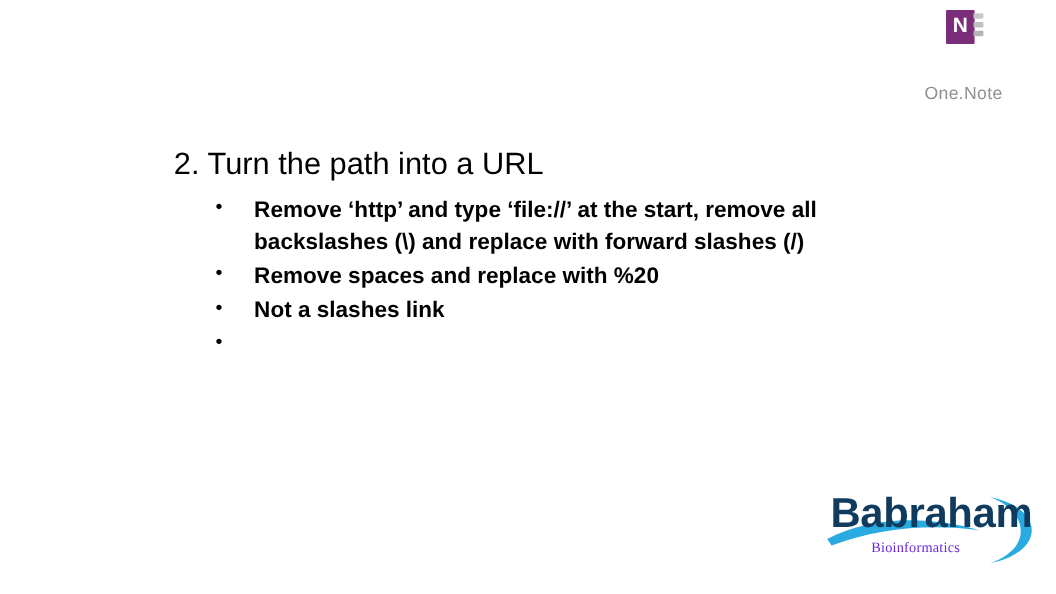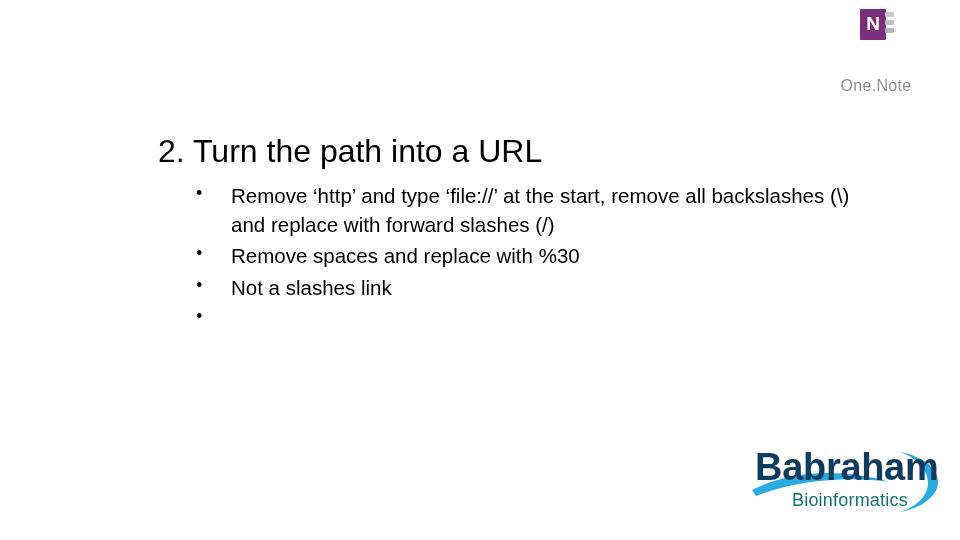--- a/index.html
+++ b/index.html
@@ -35,21 +35,21 @@
   }
 
   
   .body-block {
     position: absolute;
     left: 158px;
     top: 130px;
     width: 700px;
   }
   .level1 {
-    font-size: 32px;
+    font-size: 28px;
     line-height: 1.35;
     color: #000000;
     margin: 0 0 8px 0;
   }
   .bullet-list {
     margin: 0;
     padding: 0;
     list-style: none;
   }
   .bullet-item {
@@ -67,20 +67,21 @@
     left: 38px;
     top: 0;
     width: 14px;
     font-size: 18px;
     line-height: 1.42;
     color: #000000;
   }
   .bullet-text {
     margin-left: 35px;
     display: block;
+    font-weight: bold;
   }
 
   
   .onenote-logo {
     position: absolute;
     right: 37px;
     top: 9px;
     width: 94px;
     height: 52px;
   }
@@ -155,42 +156,42 @@
     font-size: 38px;
     font-weight: bold;
     color: #0f3b5f;
     letter-spacing: -0.3px;
     font-family: "Liberation Sans", sans-serif;
   }
   .bab-sub {
     position: absolute;
     left: 42px;
     top: 44px;
-    font-size: 18px;
-    color: #0f766e;
+    font-size: 13px;
+    color: #6d28d9;
     letter-spacing: 0.2px;
-    font-family: Liberation Sans, sans-serif;
+    font-family: Liberation Serif, serif;
   }
 </style>
 </head>
 <body>
 
 <div class="slide">
 
 
   <div class="body-block">
     <p class="level1">2. Turn the path into a URL</p>
     <ul class="bullet-list">
       <li class="bullet-item">
         <span class="bullet-mark">•</span>
         <span class="bullet-text">Remove ‘http’ and type ‘file://’ at the start, remove all backslashes (\) and replace with forward slashes (/)</span>
       </li>
       <li class="bullet-item">
         <span class="bullet-mark">•</span>
-        <span class="bullet-text">Remove spaces and replace with %30</span>
+        <span class="bullet-text">Remove spaces and replace with %20</span>
       </li>
       <li class="bullet-item">
         <span class="bullet-mark">•</span>
         <span class="bullet-text">Not a slashes link</span>
       </li>
       <li class="bullet-item">
         <span class="bullet-mark">•</span>
       </li>
     </ul>
   </div>

